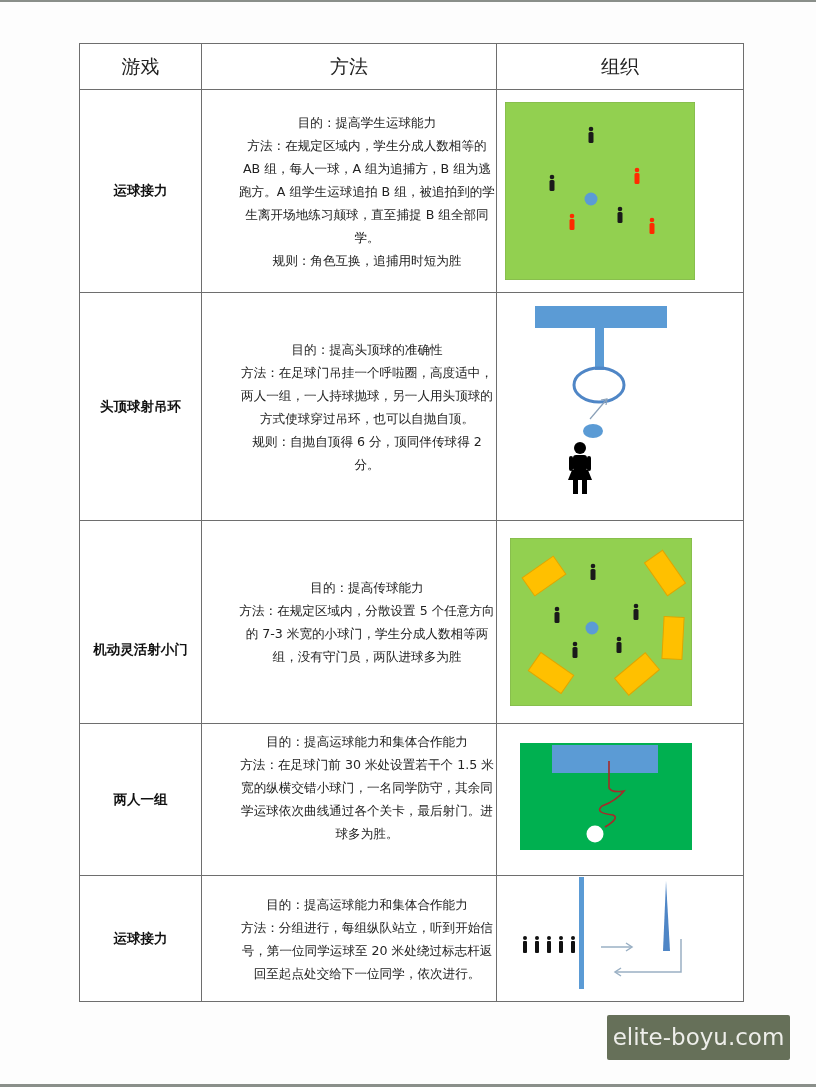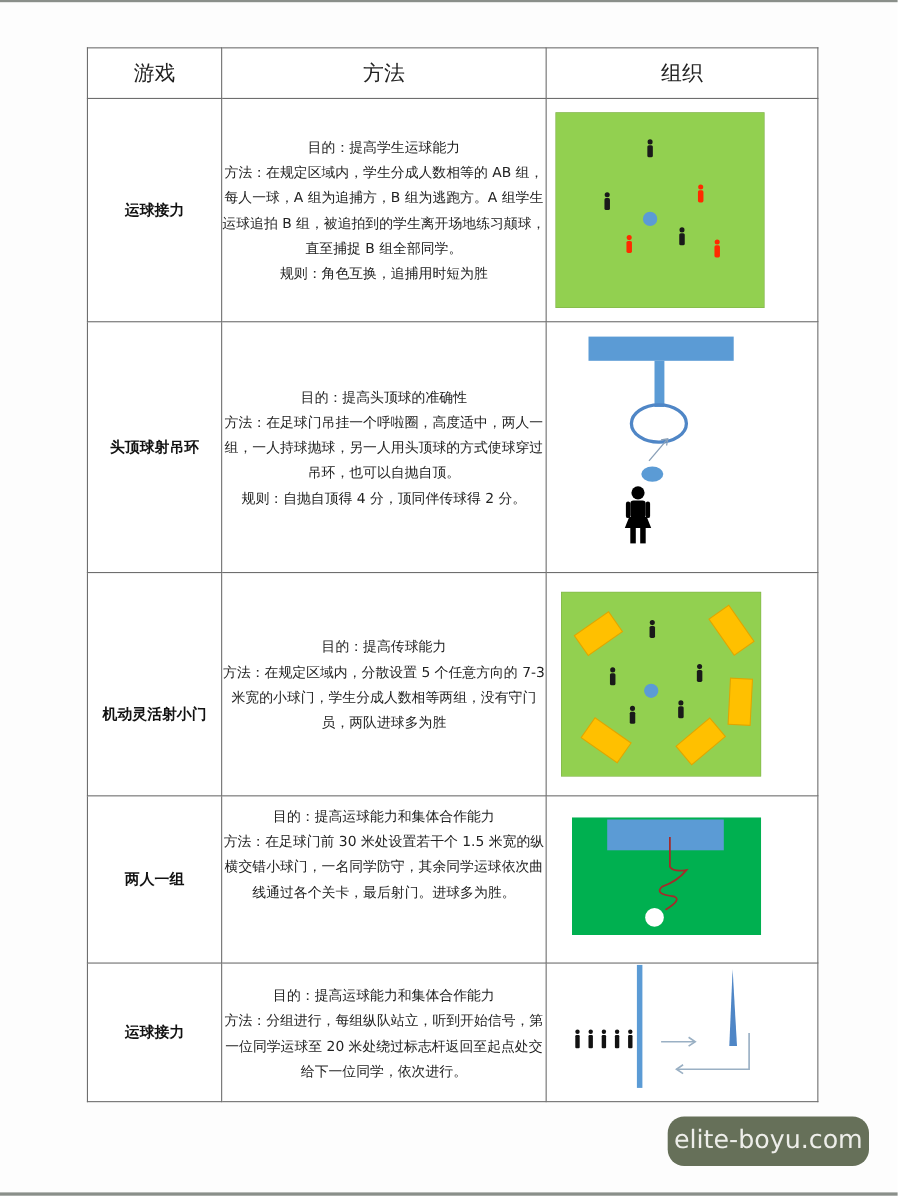--- a/index.html
+++ b/index.html
@@ -10,27 +10,27 @@
   .topline { position:absolute; left:0; top:0; width:816px; height:2px; background:#8a8f8a; }
   .bottomline { position:absolute; left:0; top:1084px; width:816px; height:3px; background:#8a8f8a; }
   table.games {
     position:absolute; left:79px; top:43px; width:664px;
     border-collapse:collapse; table-layout:fixed; background:#fff;
   }
   table.games td, table.games th { border:1px solid #6e6e6e; padding:0; vertical-align:middle;text-align:center; }
   th { font-weight:normal; font-size:19px; height:45px; text-align:center; color:#222; }
   td.name { text-align:center; font-weight:bold; font-size:13.5px; color:#111; }
   td.method { padding:0 6px 0 7px; font-size:12.6px; line-height:23px; color:#222; }
-  td.method .line { display:block; }
+  td.method .line { display:block;margin-left:36px; }
   td.org { position:relative; }
   .diagram { position:relative; margin:0 auto; }
   svg { display:block; }
   .watermark {
     position:absolute; left:607px; top:1015px; width:183px; height:45px;
-    background:#667059; border-radius:15px; color:#eeeeea;
+    background:#667059; border-radius:2px; color:#eeeeea;
     font-family:"DejaVu Sans", sans-serif; font-size:23px; line-height:45px; text-align:center;
   }
 </style>
 </head>
 <body>
 
 <div class="topline"></div>
 
 <table class="games">
   <colgroup>
@@ -78,21 +78,21 @@
           </svg>
         </div>
       </td>
     </tr>
 
     <tr style="height:228px">
       <td class="name">头顶球射吊环</td>
       <td class="method">
         <span class="line">目的：提高头顶球的准确性</span>
         <span class="line">方法：在足球门吊挂一个呼啦圈，高度适中，两人一组，一人持球抛球，另一人用头顶球的方式使球穿过吊环，也可以自抛自顶。</span>
-        <span class="line">规则：自抛自顶得 4 分，顶同伴传球得 2 分。</span>
+        <span class="line">规则：自抛自顶得 6 分，顶同伴传球得 2 分。</span>
       </td>
       <td class="org">
         <div class="diagram" style="width:240px;height:224px;">
           <svg width="240" height="224" viewBox="0 0 240 224">
             <rect x="35" y="11" width="132" height="22" fill="#5b9bd5"></rect>
             <rect x="95" y="33" width="9" height="42" fill="#5b9bd5"></rect>
             <ellipse cx="99" cy="90" rx="25" ry="17" fill="none" stroke="#4f86c6" stroke-width="3"></ellipse>
             <line x1="90" y1="124" x2="107" y2="104" stroke="#8aa0b8" stroke-width="1.2"></line>
             <polyline points="101,105 107,104 106,110" fill="none" stroke="#8aa0b8" stroke-width="1.2"></polyline>
             <ellipse cx="93" cy="136" rx="10" ry="7" fill="#5b9bd5"></ellipse>

